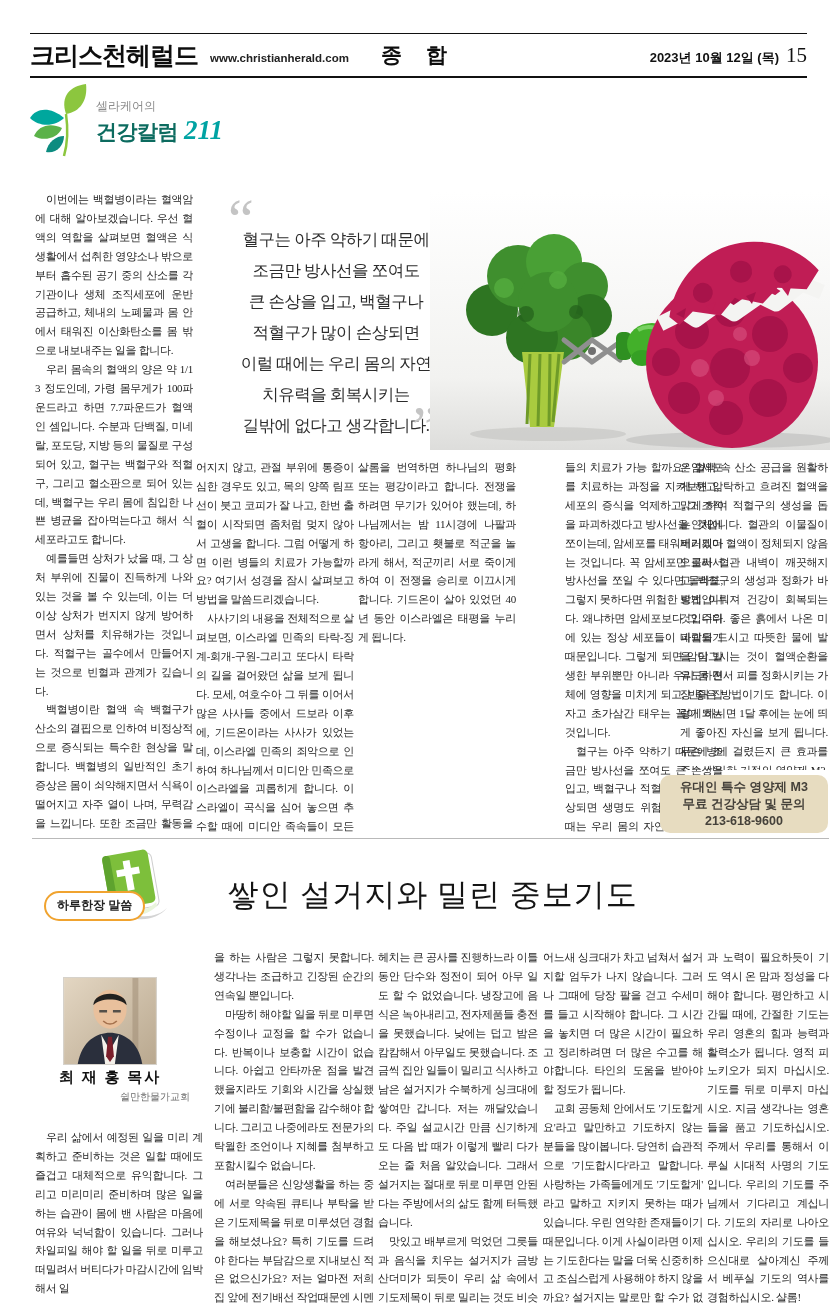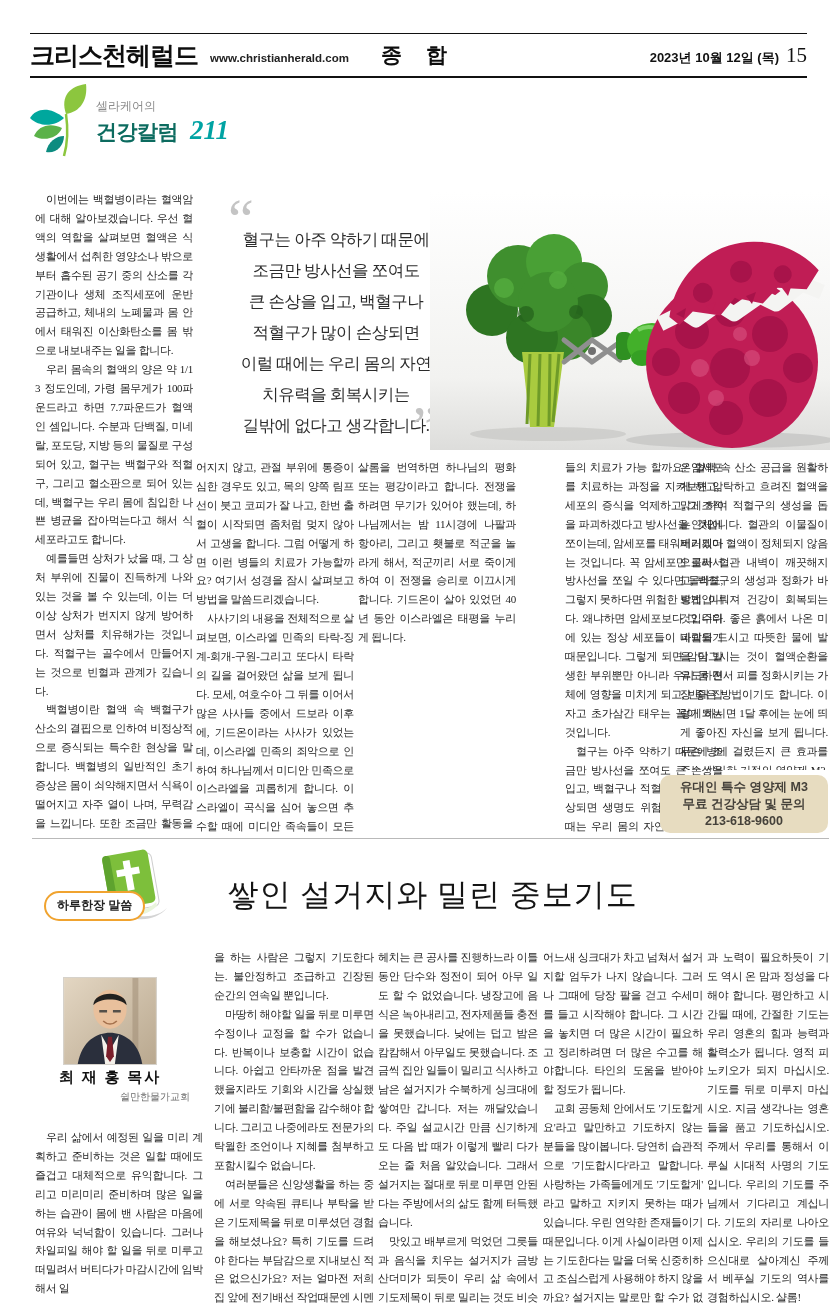--- a/index.html
+++ b/index.html
@@ -19,21 +19,21 @@
                   font-family:"Liberation Sans", sans-serif; font-weight:800; font-size:21px;
                   letter-spacing:9px; color:#0d0d0d; }
   .dateline { margin-left:auto; font-family:"Liberation Sans", sans-serif; font-weight:700;
               font-size:13px; color:#111; z-index:2; display:flex; align-items:baseline; gap:7px;}
   .pagenum { font-family:"Liberation Serif", serif; font-weight:400; font-size:21px; }
 
   
   .hc-badge { position:absolute; left:30px; top:84px; display:flex; align-items:flex-start; }
   .hc-badge-text { margin-left:2px; margin-top:14px; }
   .hc-brand-small { font-family:"Liberation Sans", sans-serif; font-size:12px; color:#8a8a8a; }
-  .hc-brand-row { display:flex; align-items:baseline; gap:12px; }
+  .hc-brand-row { display:flex; align-items:baseline; gap:6px; }
   .hc-brand-bold { font-family:"Liberation Sans", sans-serif; font-weight:800; font-size:21px;
                    color:#0c6b5f; letter-spacing:-0.5px; }
   .hc-issue { font-family:"Liberation Serif", serif; font-style:italic; font-weight:700;
               font-size:27px; color:#00a3a3; }
 
   
   .headline1 { position:absolute; left:0; right:0; top:127px; text-align:center; padding-left:52px;
                font-family:"Liberation Sans", sans-serif; font-weight:800; font-size:34px;
                letter-spacing:0.5px; color:#151515; }
 
@@ -269,21 +269,21 @@
     <path d="M36 34 L44 34 M50 34 L58 34" stroke="#55504a" stroke-width="2.4" fill="none"></path>
     <path d="M40 44 C44 48 50 48 54 44" stroke="#a4714d" stroke-width="1.6" fill="none"></path>
   </svg>
   <div class="pastor-name">최 재 홍 목사</div>
   <div class="pastor-church">쉴만한물가교회</div>
 
   <div class="col" style="left:35px; top:1128px; width:168px; height:178px;">
       <p>우리 삶에서 예정된 일을 미리 계획하고 준비하는 것은 일할 때에도 즐겁고 대체적으로 유익합니다. 그리고 미리미리 준비하며 많은 일을 하는 습관이 몸에 밴 사람은 마음에 여유와 넉넉함이 있습니다. 그러나 차일피일 해야 할 일을 뒤로 미루고 떠밀려서 버티다가 마감시간에 임박해서 일</p>
     </div>
   <div class="col cont" style="left:214px; top:948px; width:160px; height:358px;">
-      <p>을 하는 사람은 그렇지 기도한다는. 불안정하고 조급하고 긴장된 순간의 연속일 뿐입니다.</p>
+      <p>을 하는 사람은 그렇지 못합니다. 생각나는 조급하고 긴장된 순간의 연속일 뿐입니다.</p>
       <p>마땅히 해야할 일을 뒤로 미루면 수정이나 교정을 할 수가 없습니다. 반복이나 보충할 시간이 없습니다. 아쉽고 안타까운 점을 발견했을지라도 기회와 시간을 상실했기에 불리함/불편함을 감수해야 합니다. 그리고 나중에라도 전문가의 탁월한 조언이나 지혜를 첨부하고 포함시킬수 없습니다.</p>
       <p>여러분들은 신앙생활을 하는 중에 서로 약속된 큐티나 부탁을 받은 기도제목을 뒤로 미루셨던 경험을 해보셨나요? 특히 기도를 드려야 한다는 부담감으로 지내보신 적은 없으신가요? 저는 얼마전 저희 집 앞에 전기배선 작업때문엔 시멘트 블럭을 깨고 파</p>
     </div>
   <div class="col cont" style="left:378px; top:948px; width:160px; height:358px;">
       <p>헤치는 큰 공사를 진행하느라 이틀동안 단수와 정전이 되어 아무 일도 할 수 없었습니다. 냉장고에 음식은 녹아내리고, 전자제품들 충전을 못했습니다. 낮에는 덥고 밤은 캄캄해서 아무일도 못했습니다. 조금씩 집안 일들이 밀리고 식사하고 남은 설거지가 수북하게 싱크대에 쌓여만 갑니다. 저는 깨달았습니다. 주일 설교시간 만큼 신기하게도 다음 밥 때가 이렇게 빨리 다가오는 줄 처음 알았습니다. 그래서 설거지는 절대로 뒤로 미루면 안된다는 주방에서의 삶도 함께 터득했습니다.</p>
       <p>맛있고 배부르게 먹었던 그릇들과 음식을 치우는 설거지가 금방 산더미가 되듯이 우리 삶 속에서 기도제목이 뒤로 밀리는 것도 비슷합니다. 바빠서, 귀찮아서 나중으로 미루고 또 미루다가 보면</p>
     </div>
   <div class="col cont" style="left:543px; top:948px; width:160px; height:358px;">
       <p>어느새 싱크대가 차고 넘쳐서 설거지할 엄두가 나지 않습니다. 그러나 그때에 당장 팔을 걷고 수세미를 들고 시작해야 합니다. 그 시간을 놓치면 더 많은 시간이 필요하고 정리하려면 더 많은 수고를 해야합니다. 타인의 도움을 받아야 할 정도가 됩니다.</p>
       <p>교회 공동체 안에서도 '기도할게요'라고 말만하고 기도하지 않는 분들을 많이봅니다. 당연히 습관적으로 '기도합시다'라고 말합니다. 사랑하는 가족들에게도 '기도할게' 라고 말하고 지키지 못하는 때가 있습니다. 우린 연약한 존재들이기 때문입니다. 이게 사실이라면 이제는 기도한다는 말을 더욱 신중히하고 조심스럽게 사용해야 하지 않을까요? 설거지는 말로만 할 수가 없습니다. 깨끗하게 치우는데는 시간과 헌신</p>

